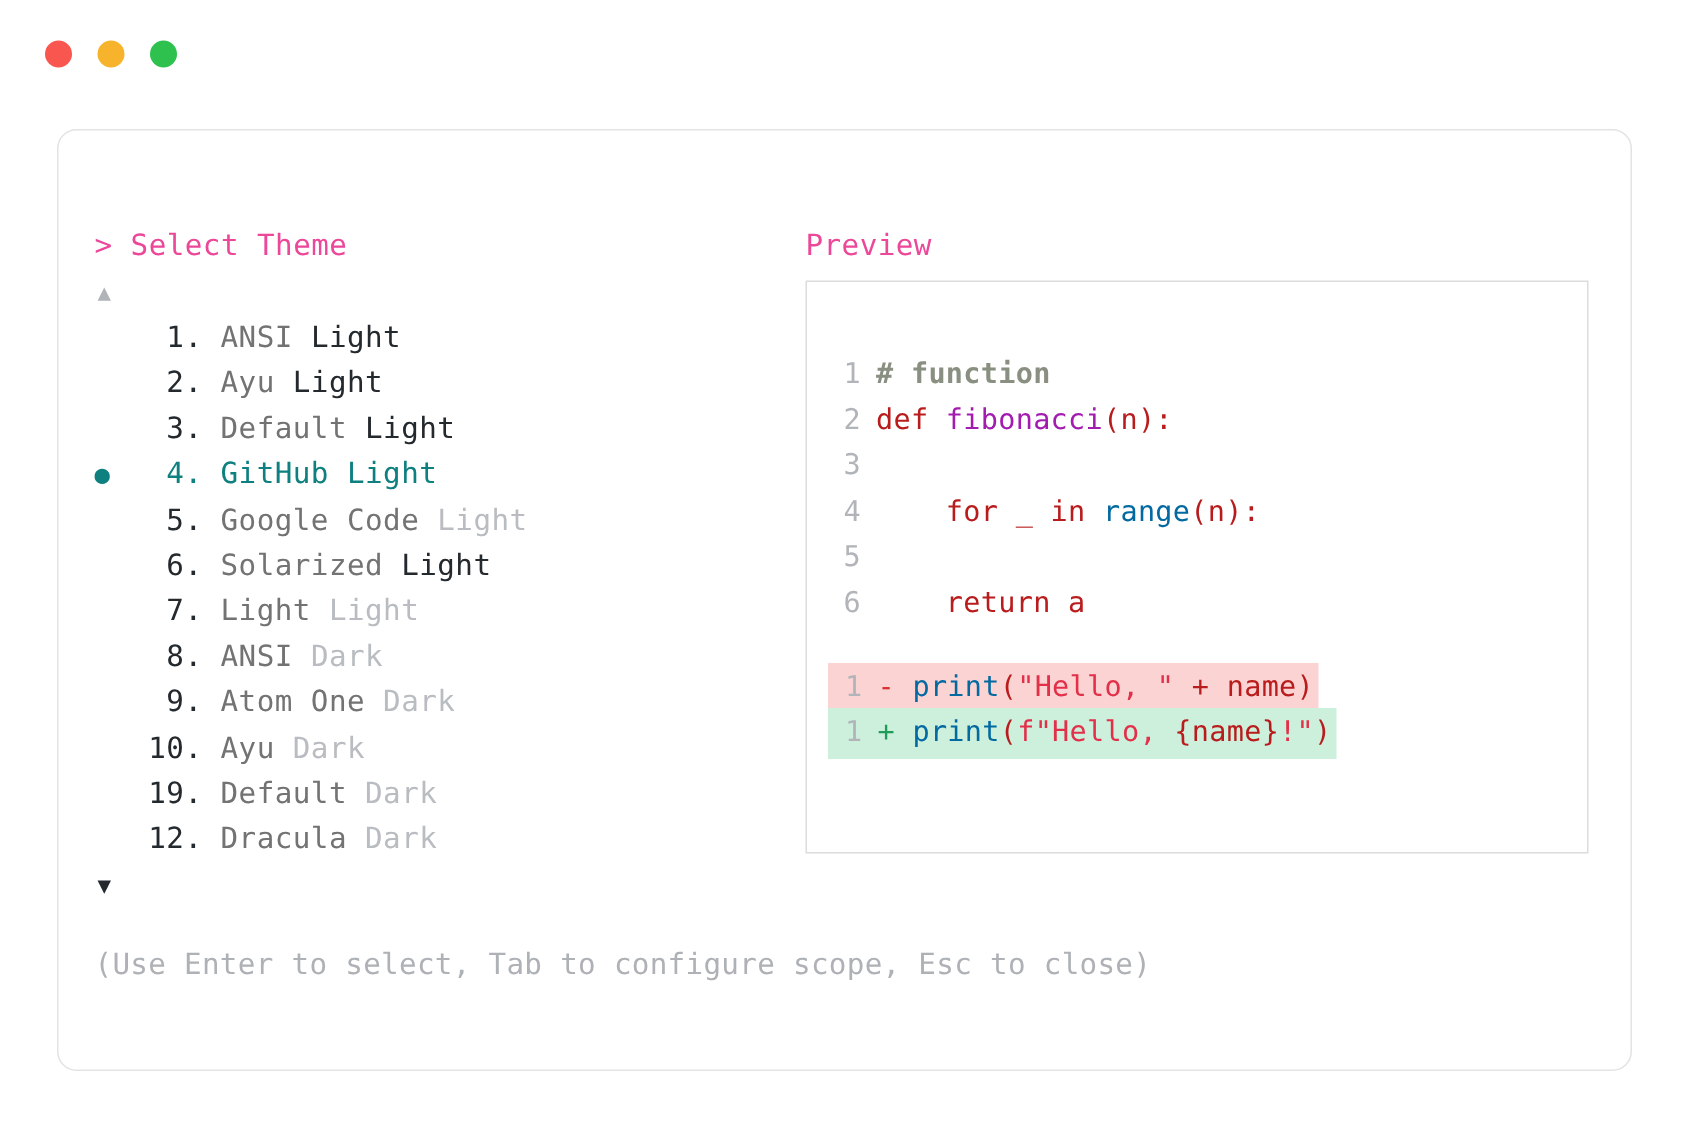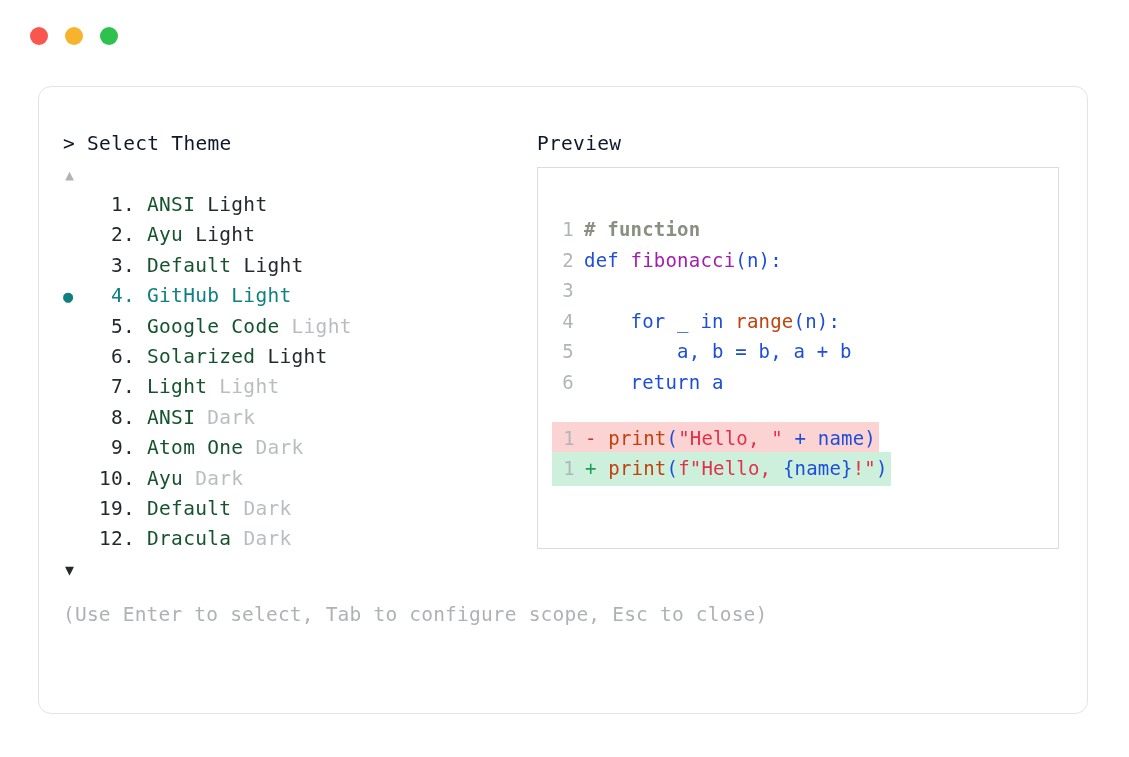--- a/index.html
+++ b/index.html
@@ -61,25 +61,26 @@
   }
   .col-right {
     position: absolute;
     left: 498px;
     top: 42px;
     width: 530px;
   }
 
   .section-title {
     font-size: 19.5px;
-    color: #0f172a;
+    color: #ec4899;
     letter-spacing: 0.3px;
     white-space: pre;
     height: 30px;
     line-height: 30px;
+    margin-top: 20px;
   }
 
   
   .scroll-arrow {
     font-size: 15px;
     line-height: 20px;
     height: 20px;
     padding-left: 2px;
     letter-spacing: 0;
   }
@@ -105,21 +106,21 @@
     color: #0f8080;
     font-size: 17px;
     line-height: 1;
   }
   .idx-cell {
     width: 44px;
     flex: 0 0 44px;
     text-align: right;
     color: #24292e;
   }
-  .name-cell  { color: #14532d; }
+  .name-cell  { color: #737373; }
   .var-cell   { color: #24292e; }
   .var-cell.muted { color: #b9bdc1; }
 
   .theme-row.selected .idx-cell,
   .theme-row.selected .name-cell,
   .theme-row.selected .var-cell { color: #0f8080; }
 
   
   .preview-panel {
     margin-top: 8px;
@@ -150,44 +151,44 @@
     flex: 0 0 22px;
     text-align: right;
     color: #b1b5b9;
     margin-right: 10px;
   }
   .code-text { white-space: pre; color: #24292e; }
 
   .tok-comment { color: #8a9081; font-weight: bold; }
   .tok-fn      { color: #a21caf; }
   .tok-num     { color: #0f8080; }
-  .tok-builtin { color: #c2410c; }
+  .tok-builtin { color: #0369a1; }
   .tok-str     { color: #e3304a; }
-  .tok-plain   { color: #1d4ed8; }
+  .tok-plain   { color: #b91c1c; }
 
   
   .code-line.diff { margin-top: 0; }
   .diff-spacer { height: 26px; }
   .diff-band {
     display: inline-flex;
     align-items: center;
     white-space: pre;
     padding: 1px 3px 2px 1px;
   }
   .diff-del .diff-band { background: #fbd3d3; }
   .diff-add .diff-band { background: #cdf0dc; }
   .diff-del .gutter, .diff-add .gutter { color: #b1b5b9; }
   .marker-del { color: #d93030; }
   .marker-add { color: #1f9b5a; }
 
   
   .hint {
     position: absolute;
     left: 24px;
-    top: 516px;
+    top: 544px;
     font-size: 19.5px;
     letter-spacing: 0.2px;
     color: #aeb2b6;
     white-space: pre;
   }
 </style>
 </head>
 <body>
 
 <div class="titlebar">
@@ -226,21 +227,21 @@
     <div class="col-right">
 
       <div class="section-title">Preview</div>
 
       <div class="preview-panel">
         <div class="code" id="code-block">
             <div class="code-line"><span class="gutter">1</span><span class="code-text"><span class="tok-comment"># function</span></span></div>
             <div class="code-line"><span class="gutter">2</span><span class="code-text"><span class="tok-plain">def </span><span class="tok-fn">fibonacci</span><span class="tok-plain">(n):</span></span></div>
             <div class="code-line"><span class="gutter">3</span></div>
             <div class="code-line"><span class="gutter">4</span><span class="code-text"><span class="tok-plain">    for _ in </span><span class="tok-builtin">range</span><span class="tok-plain">(n):</span></span></div>
-            <div class="code-line"><span class="gutter">5</span><span class="code-text"><span class="tok-plain">        a, b = b, a + b</span></span></div>
+            <div class="code-line"><span class="gutter">5</span></div>
             <div class="code-line"><span class="gutter">6</span><span class="code-text"><span class="tok-plain">    return a</span></span></div>
             <div class="diff-spacer"></div>
             <div class="code-line diff diff-del"><span class="diff-band"><span class="gutter">1</span><span class="marker-del">- </span><span class="code-text"><span class="tok-builtin">print</span><span class="tok-plain">(</span><span class="tok-str">"Hello, "</span><span class="tok-plain"> + name)</span></span></span></div>
             <div class="code-line diff diff-add"><span class="diff-band"><span class="gutter">1</span><span class="marker-add">+ </span><span class="code-text"><span class="tok-builtin">print</span><span class="tok-plain">(</span><span class="tok-str">f"Hello, </span><span class="tok-plain">{name}</span><span class="tok-str">!"</span><span class="tok-plain">)</span></span></span></div>
           </div>
       </div>
     </div>
 
     <div class="hint">(Use Enter to select, Tab to configure scope, Esc to close)</div>
 

